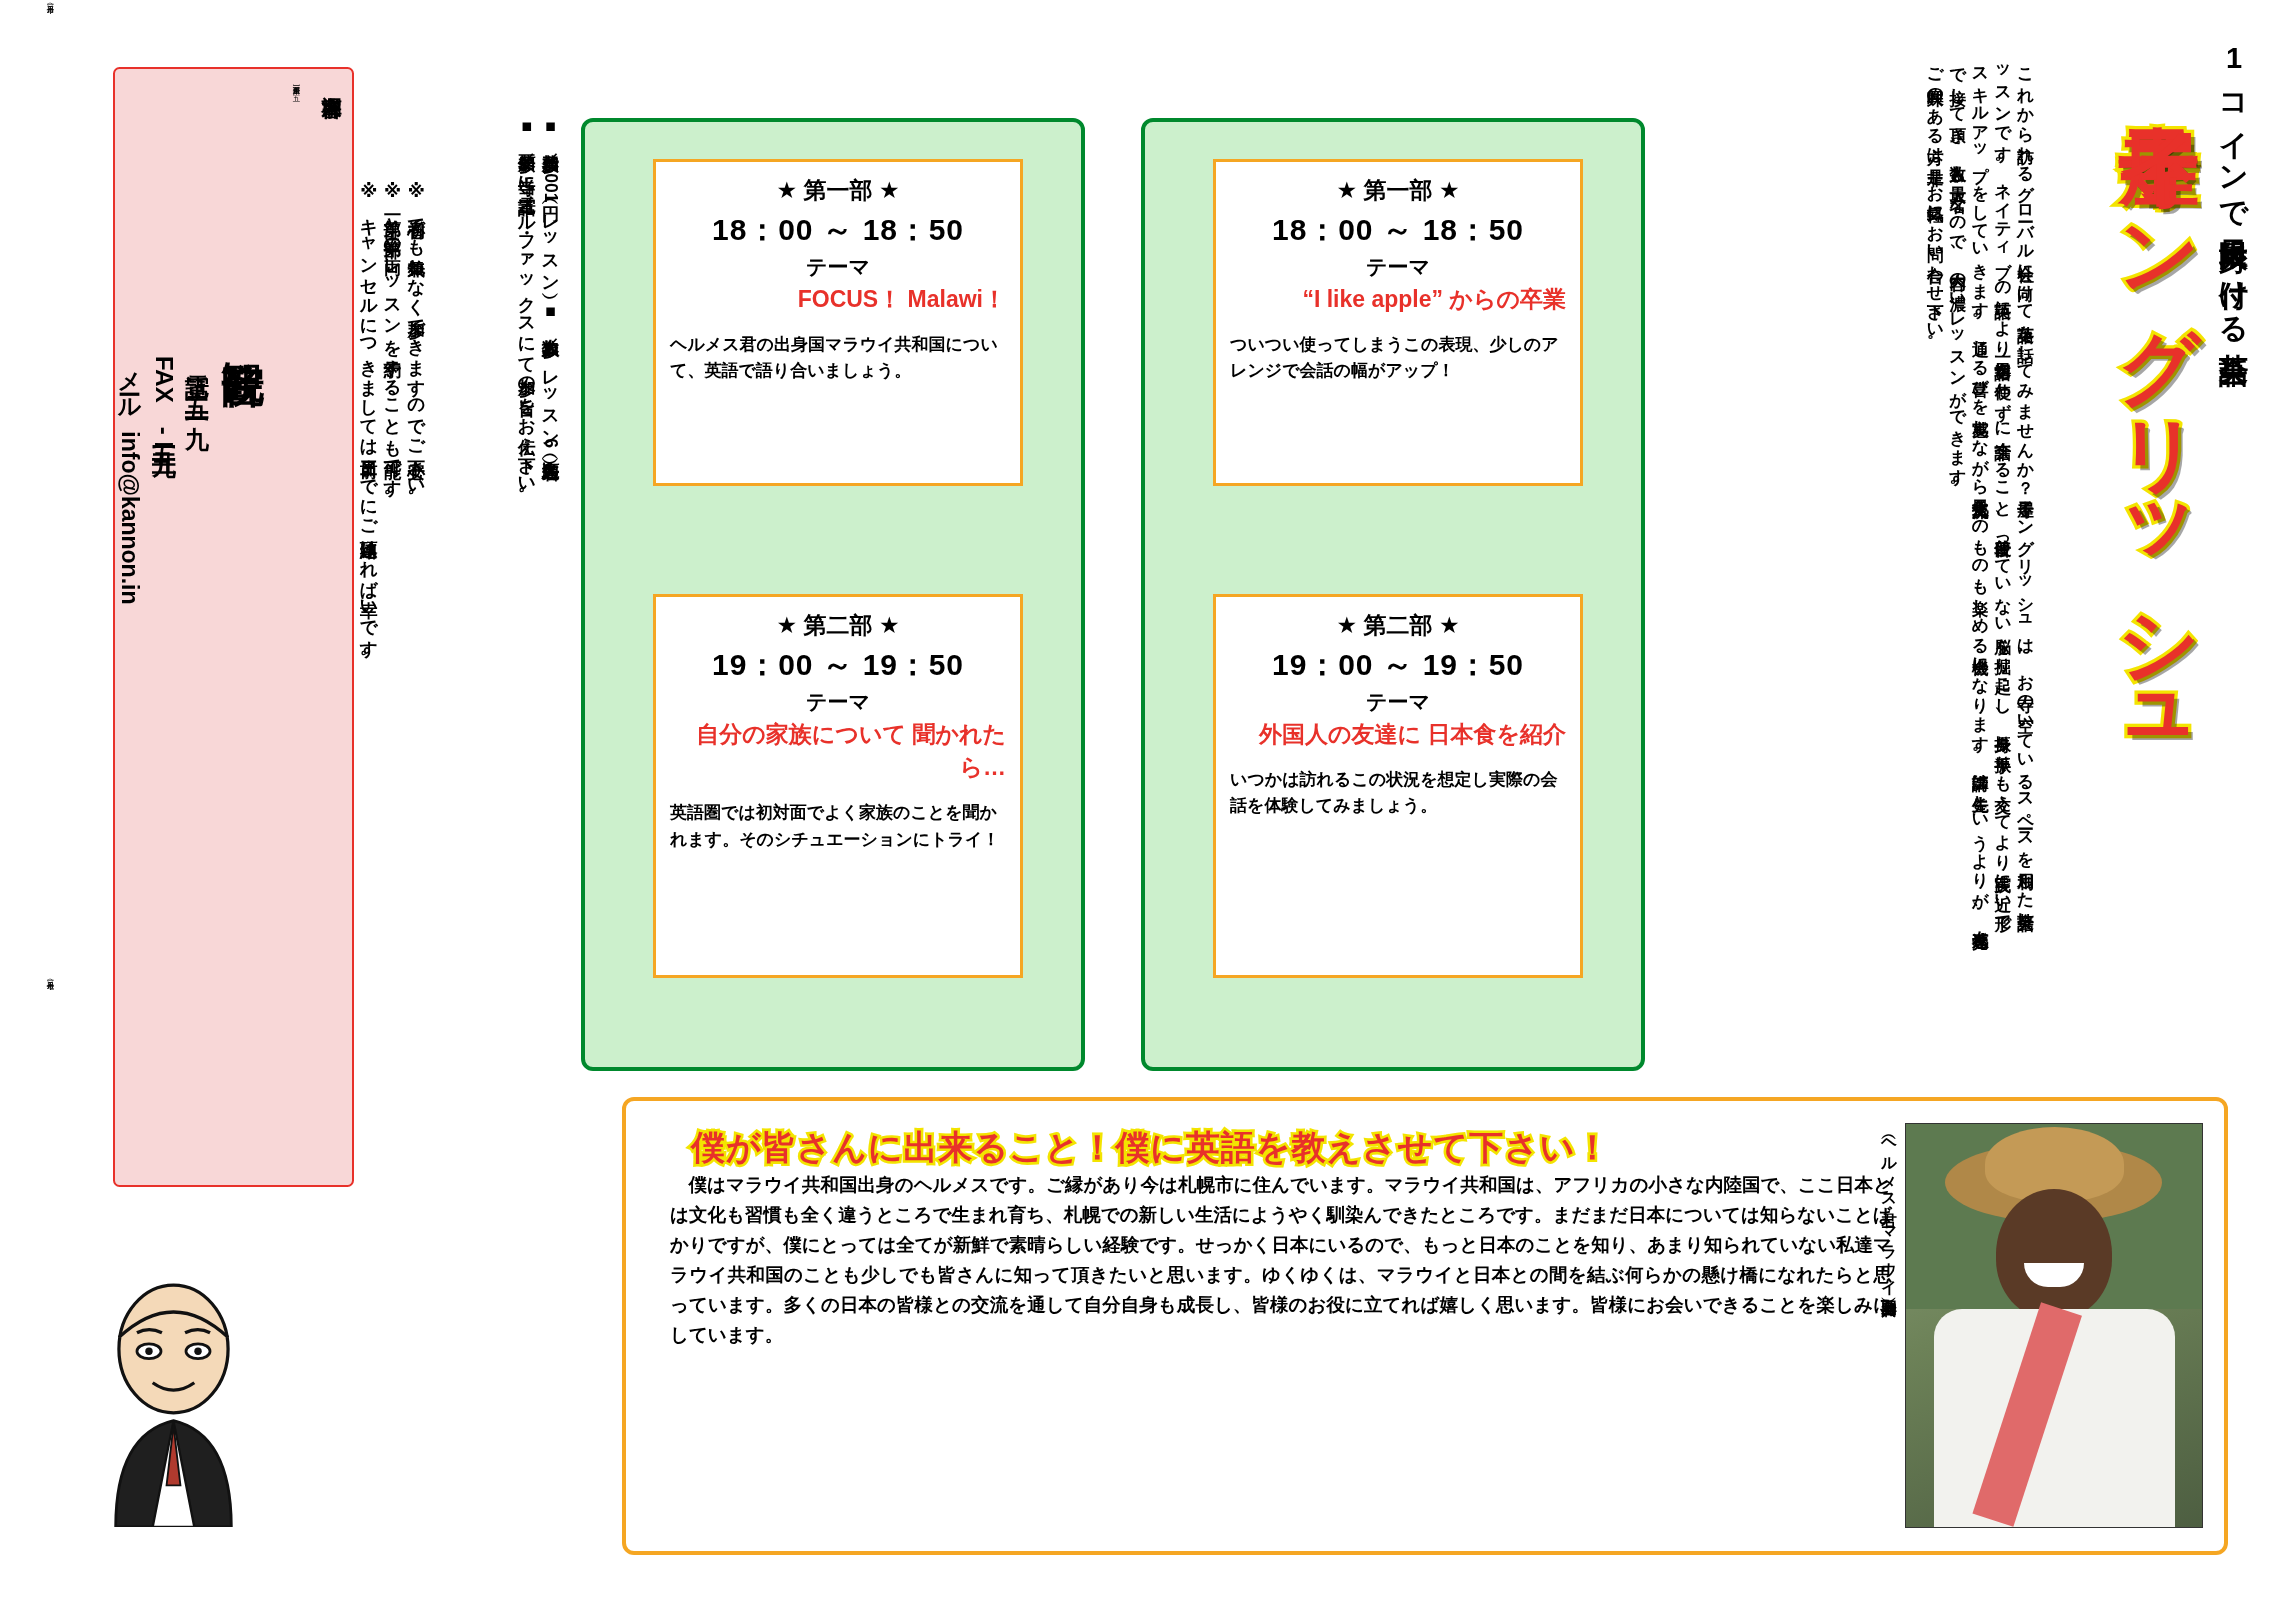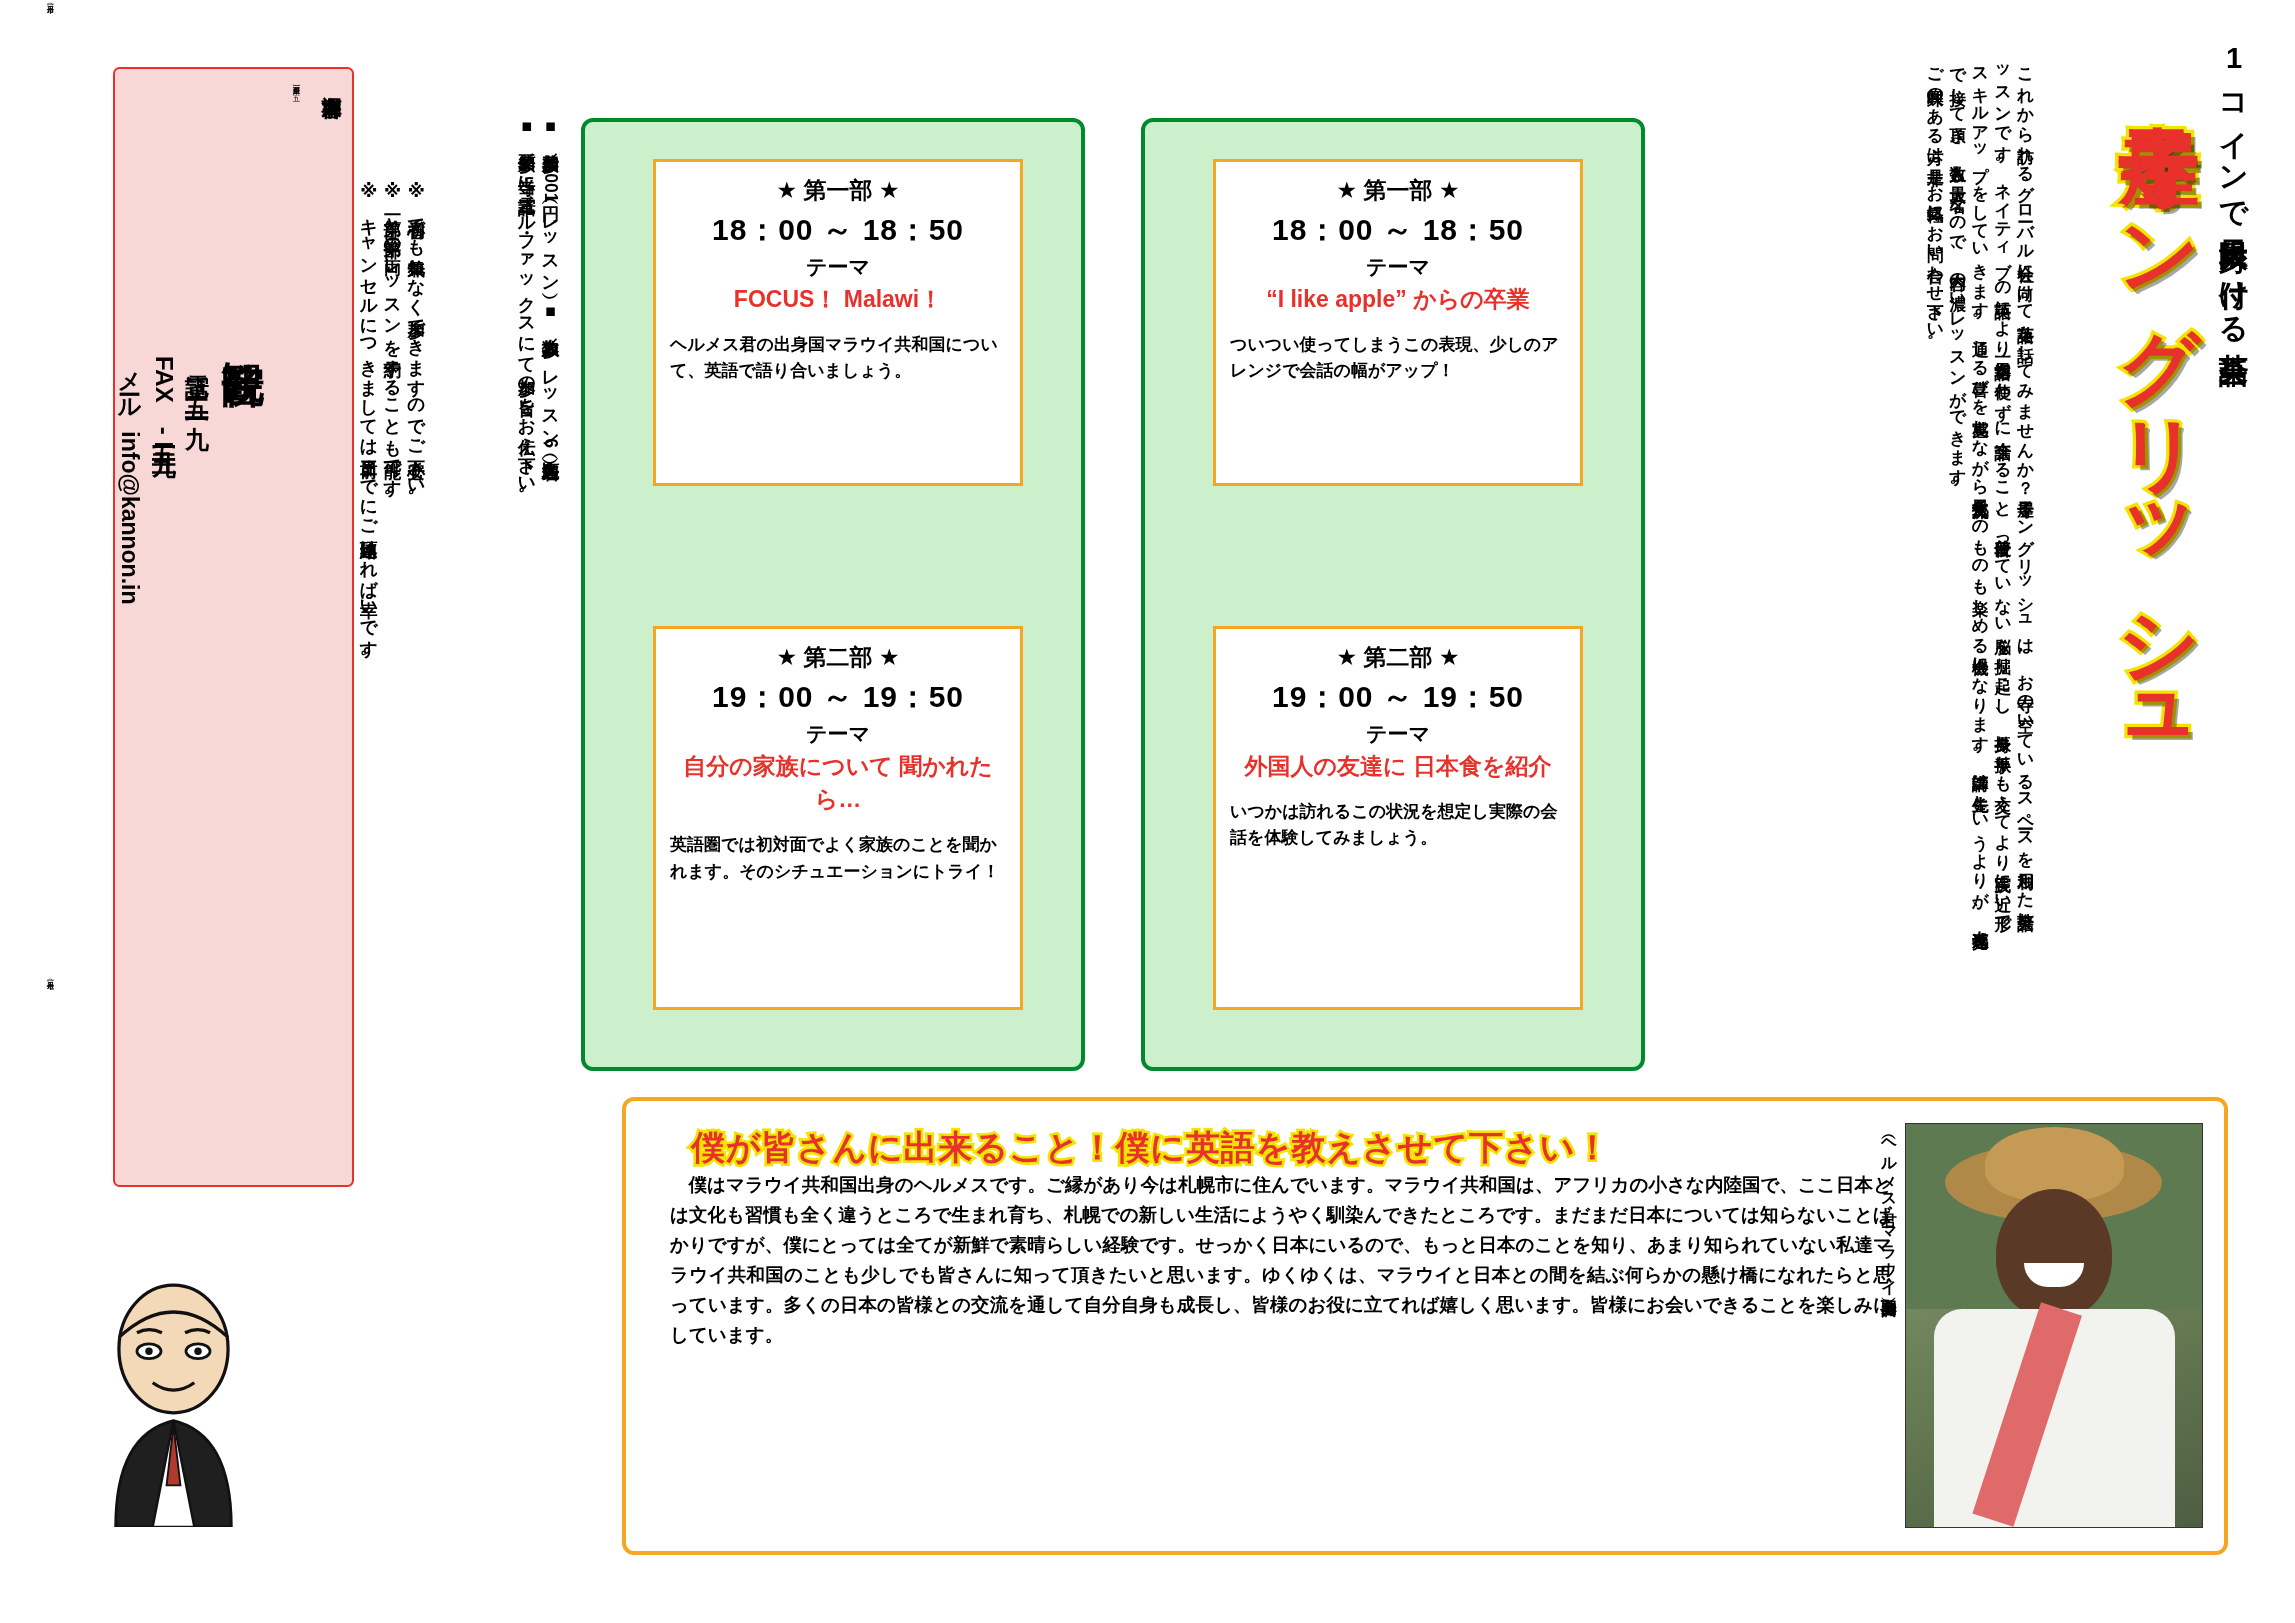--- a/index.html
+++ b/index.html
@@ -67,35 +67,35 @@
   #day-panel-2{ left:1141px; top:118px; width:504px; height:953px;}
 
   .lesson-card{
     position:absolute;
     background:#ffffff;
     border:3.2px solid #f5a623;
     box-sizing:border-box;
     padding:12px 14px;
   }
   .lc-top{ left:68px; top:37px; width:370px; height:327px;}
-  .lc-bot{ left:68px; top:504px; width:370px; height:384px;}
+  .lc-bot{ left:68px; top:472px; width:370px; height:384px;}
 
   .lc-head{
     text-align:center;font-size:23px;font-weight:bold;color:#000;
     line-height:1.45;margin-bottom:2.8px;
   }
   .lc-time{
     text-align:center;font-size:30px;font-weight:bold;color:#000;
     letter-spacing:0.9px;margin-bottom:1.9px;
   }
   .lc-theme-label{
     text-align:center;font-size:21px;font-weight:bold;color:#000;margin-bottom:1.9px;
   }
   .lc-theme{
-    text-align:center;font-size:23px;font-weight:bold;color:#e8312a;line-height:1.45;
+    text-align:right;font-size:23px;font-weight:bold;color:#e8312a;line-height:1.45;
   }
   .lc-desc{
     margin-top:15.7px;
     font-size:17px;line-height:1.55;color:#000;font-weight:bold;
     text-align:left;
   }
 
   
   #info-col{position:absolute;left:51px;top:28px;width:500px;height:1240px;}
 

